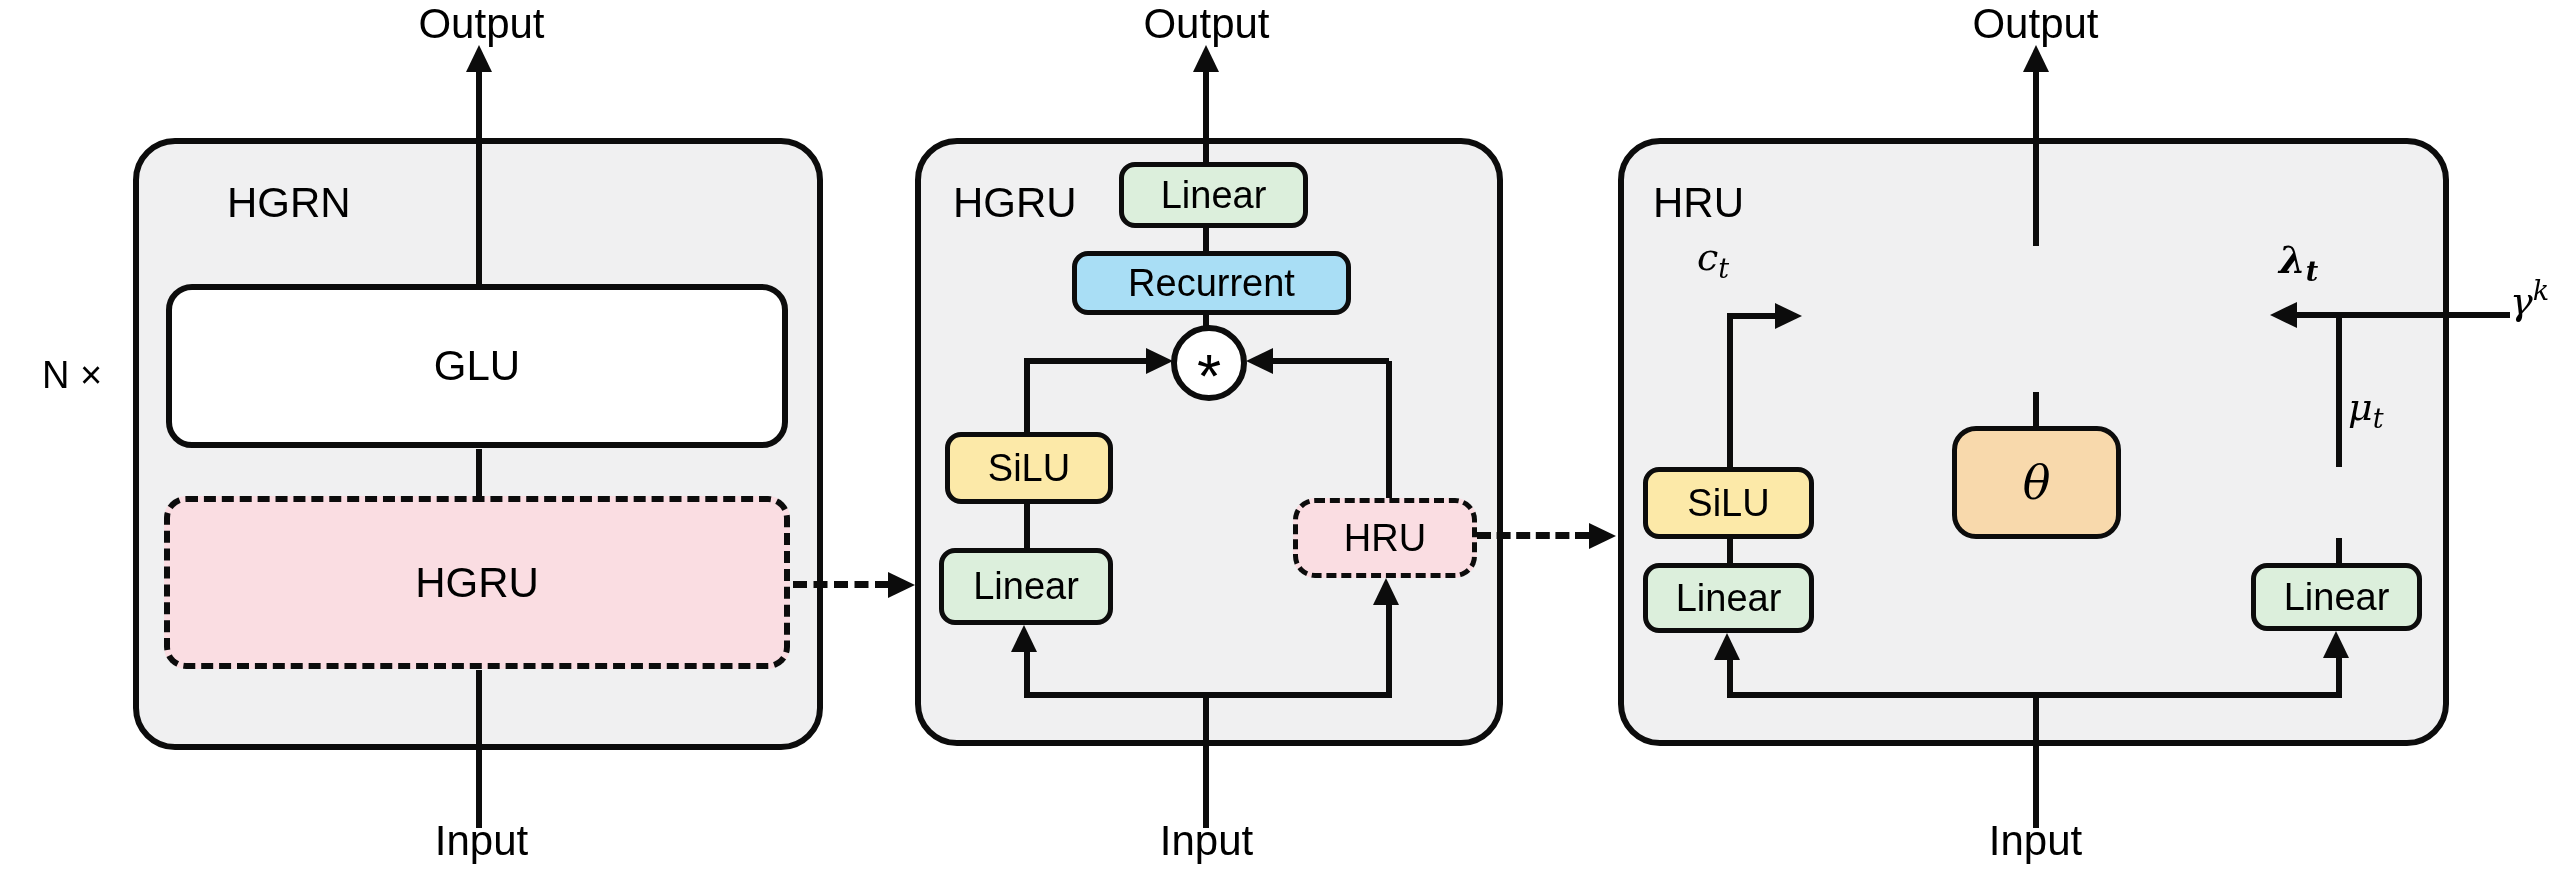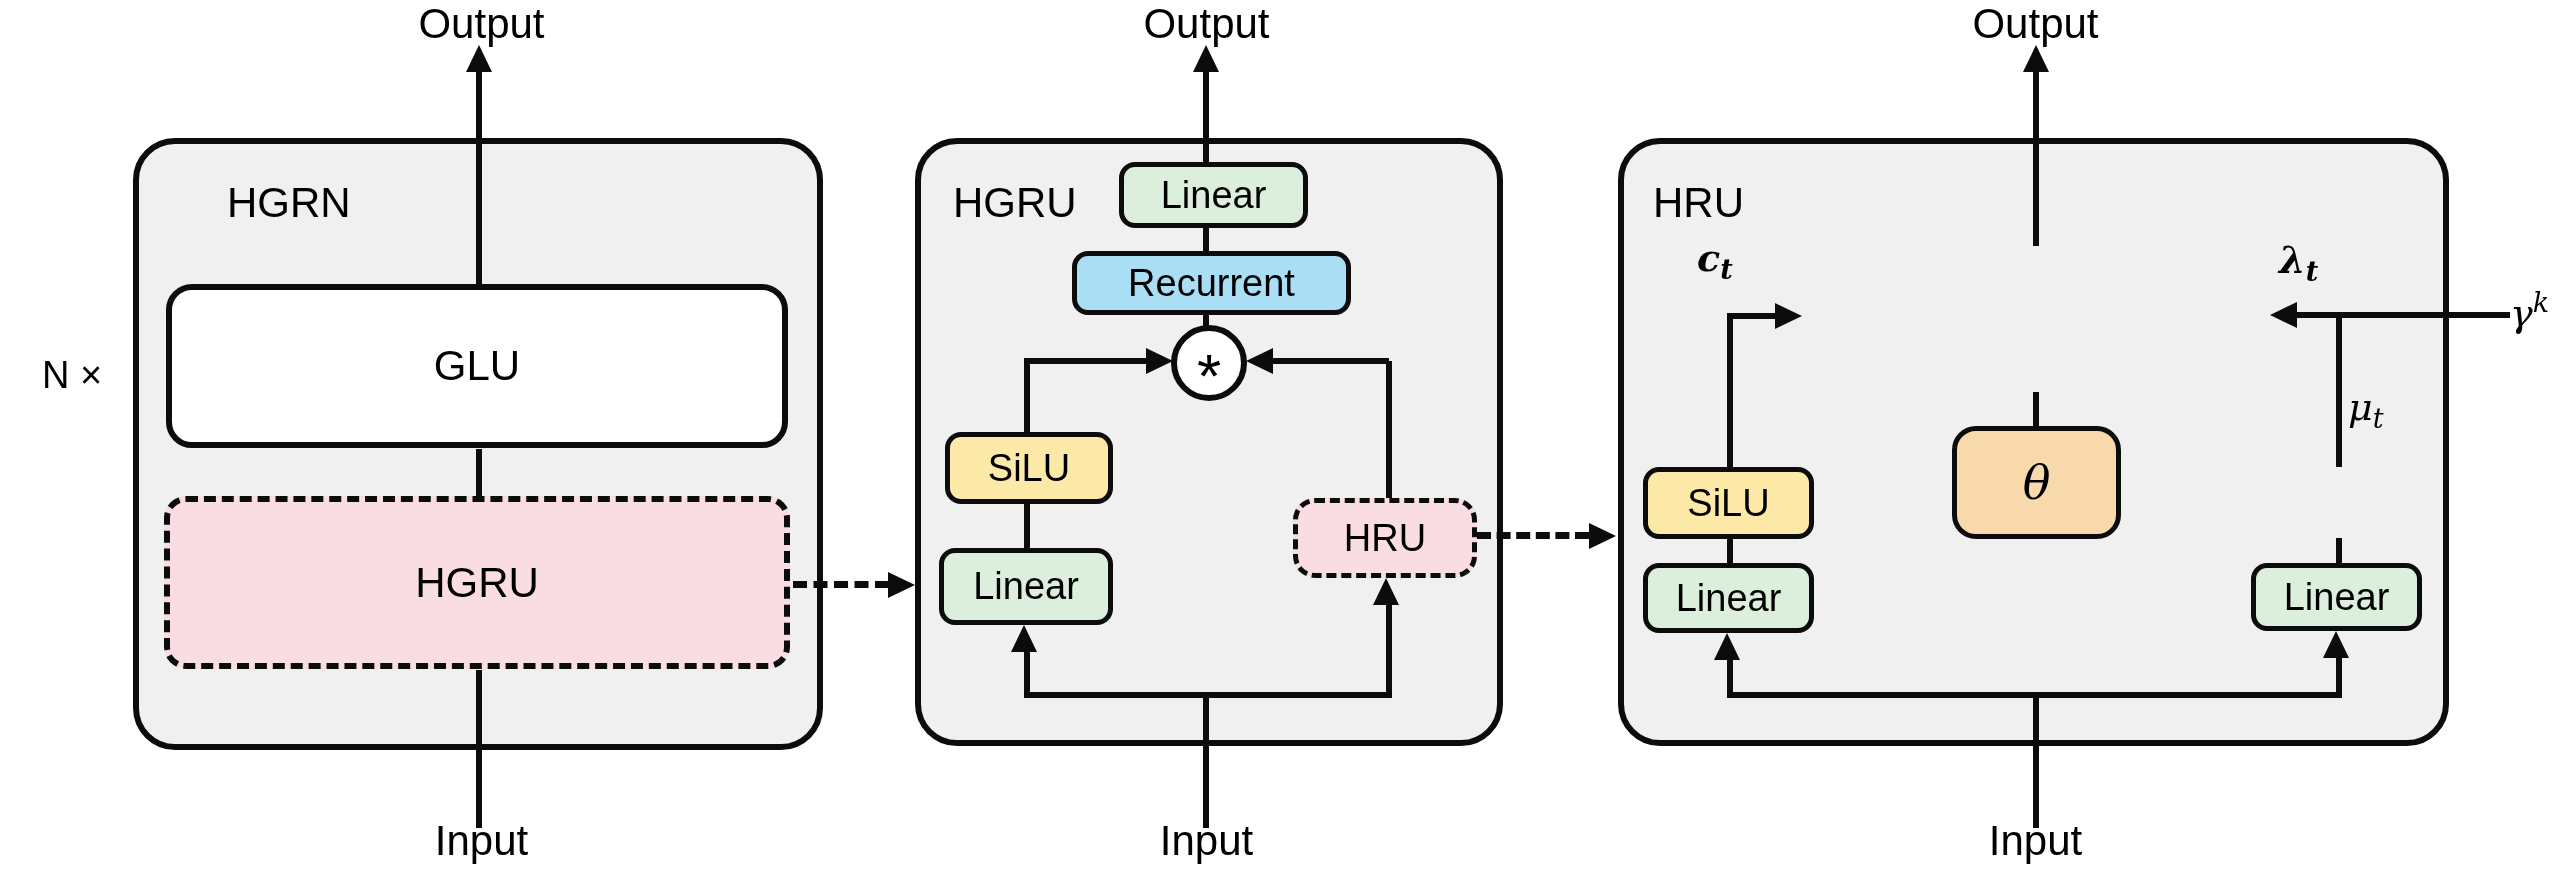--- a/index.html
+++ b/index.html
@@ -139,19 +139,19 @@
   <div class="box yellow" style="left:1643px;top:467px;width:171px;height:72px;">
     <span>SiLU</span>
   </div>
   <div class="box green" style="left:1643px;top:563px;width:171px;height:70px;">
     <span>Linear</span>
   </div>
   <div class="box green" style="left:2251px;top:563px;width:171px;height:68px;">
     <span>Linear</span>
   </div>
 
-  <div class="math" style="left:1697px;top:235px;font-weight:bold;"><span>c</span><sub>t</sub></div>
+  <div class="math" style="left:1697px;top:235px;"><span>c</span><sub>t</sub></div>
   <div class="math" style="left:2279px;top:237px;font-weight:bold;"><span>λ</span><sub>t</sub></div>
   <div class="math" style="left:2348px;top:385px;"><span>μ</span><sub>t</sub></div>
-  <div class="math" style="left:2510px;top:287px;text-align:center;"><span>γ</span><sup>k</sup></div>
+  <div class="math" style="left:2510px;top:275px;text-align:center;"><span>γ</span><sup>k</sup></div>
 
 </div>
 
 
 </body></html>

